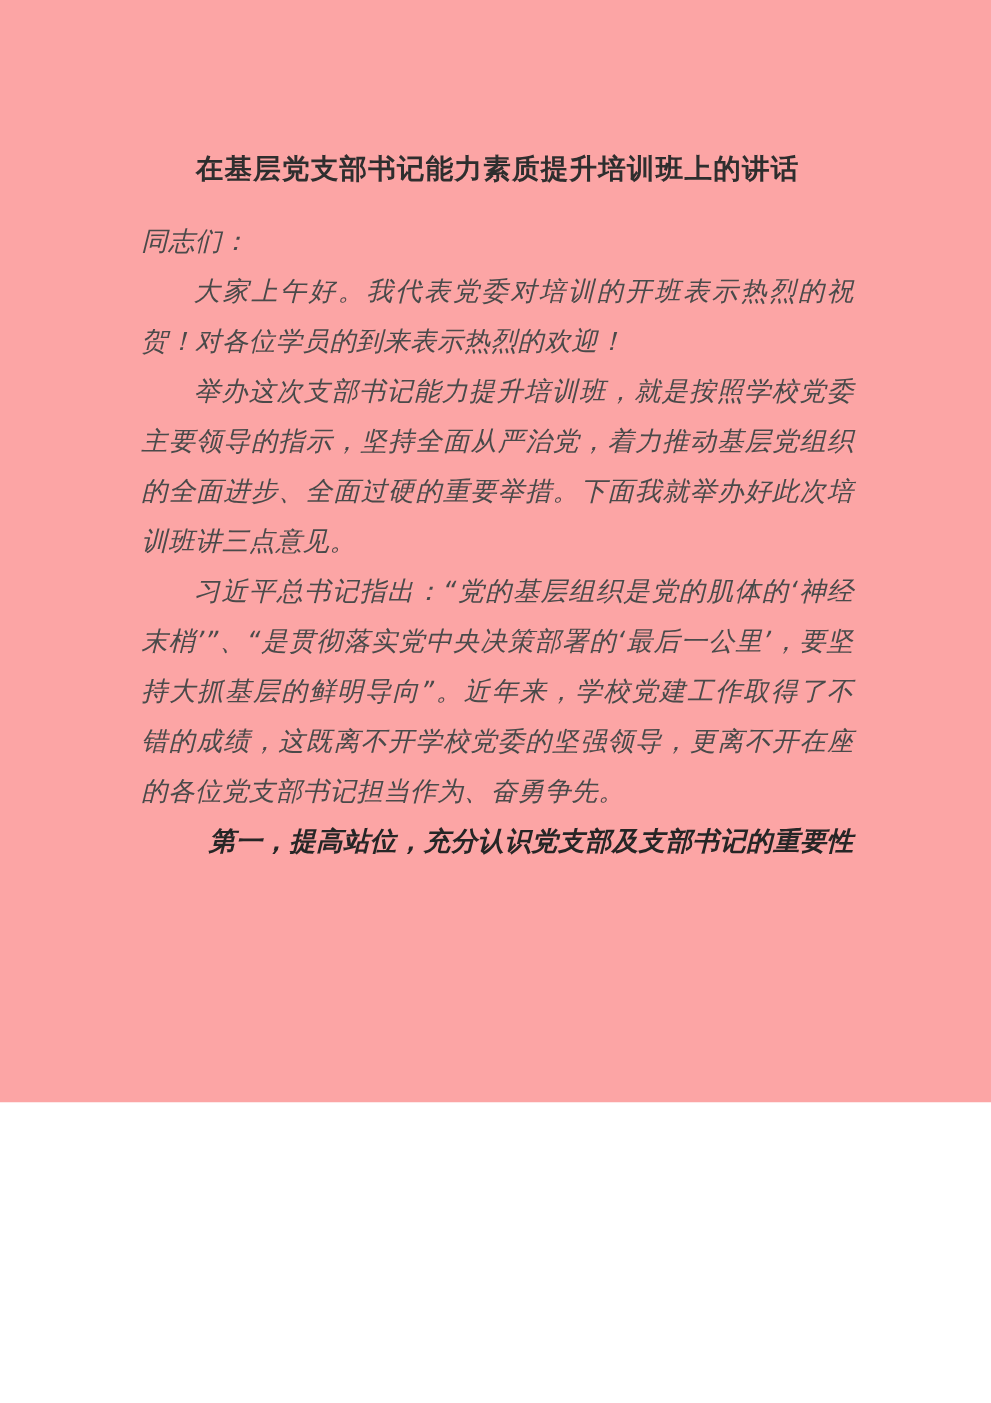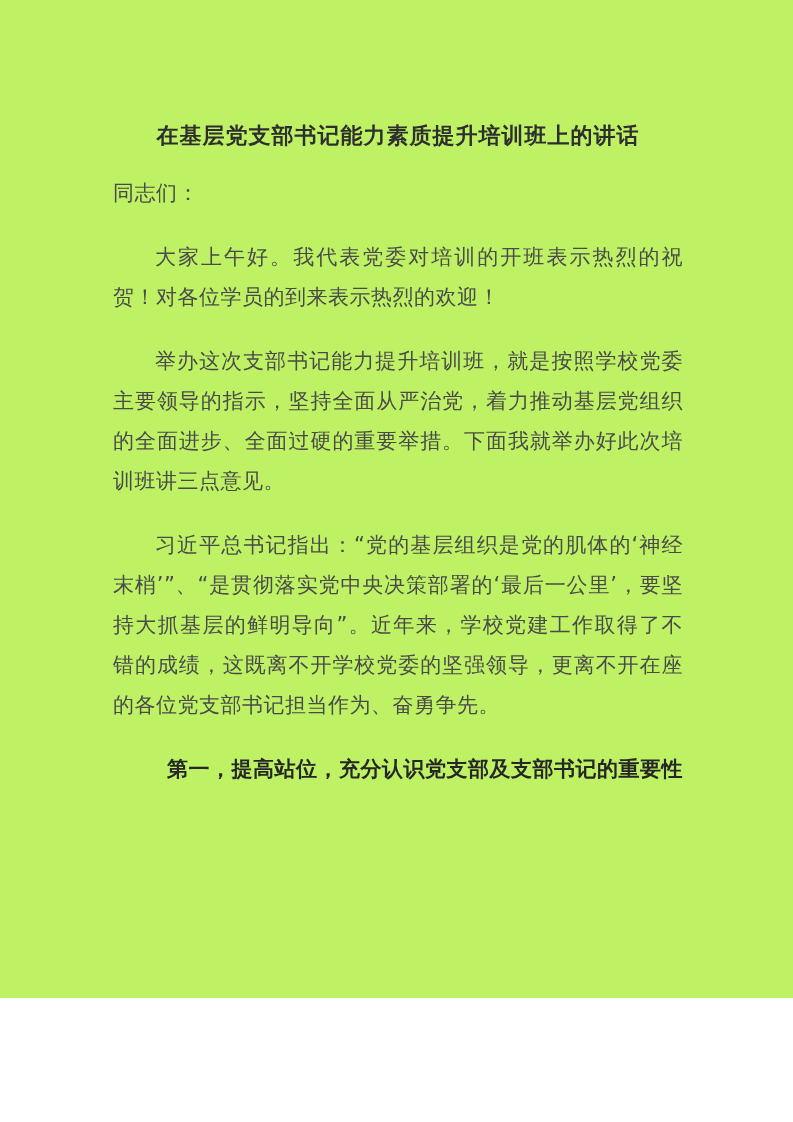--- a/index.html
+++ b/index.html
@@ -3,23 +3,23 @@
 <meta charset="utf-8">
 <style>
   html, body {
     margin: 0;
     padding: 0;
     background: #ffffff;
   }
   .page {
     position: relative;
     width: 793px;
-    height: 998px;
+    height: 882px;
     margin: 0 auto;
-    background: #bef264;
+    background: #fca5a5;
     overflow: hidden;
     font-family: "DejaVu Sans", sans-serif;
   }
   .content {
     padding: 116px 110px 0 113px;
   }
   .doc-title {
     margin: 0 0 17px 0;
     font-size: 22px;
     line-height: 40px;
@@ -29,24 +29,24 @@
     letter-spacing: 1px;
   }
   .para {
     margin: 0;
     font-size: 21px;
     line-height: 40px;
     color: #4a4a4a;
     text-align: justify;
     letter-spacing: 0.5px;
     word-break: break-all;
+    font-style: italic;
   }
   .para.indent {
     text-indent: 2em;
-    margin-top: 24px;
   }
   .para.heading {
     font-weight: 700;
     color: #262626;
     text-align: right;
   }
   .bold-inline {
     font-weight: 700;
     color: #262626;
   }

